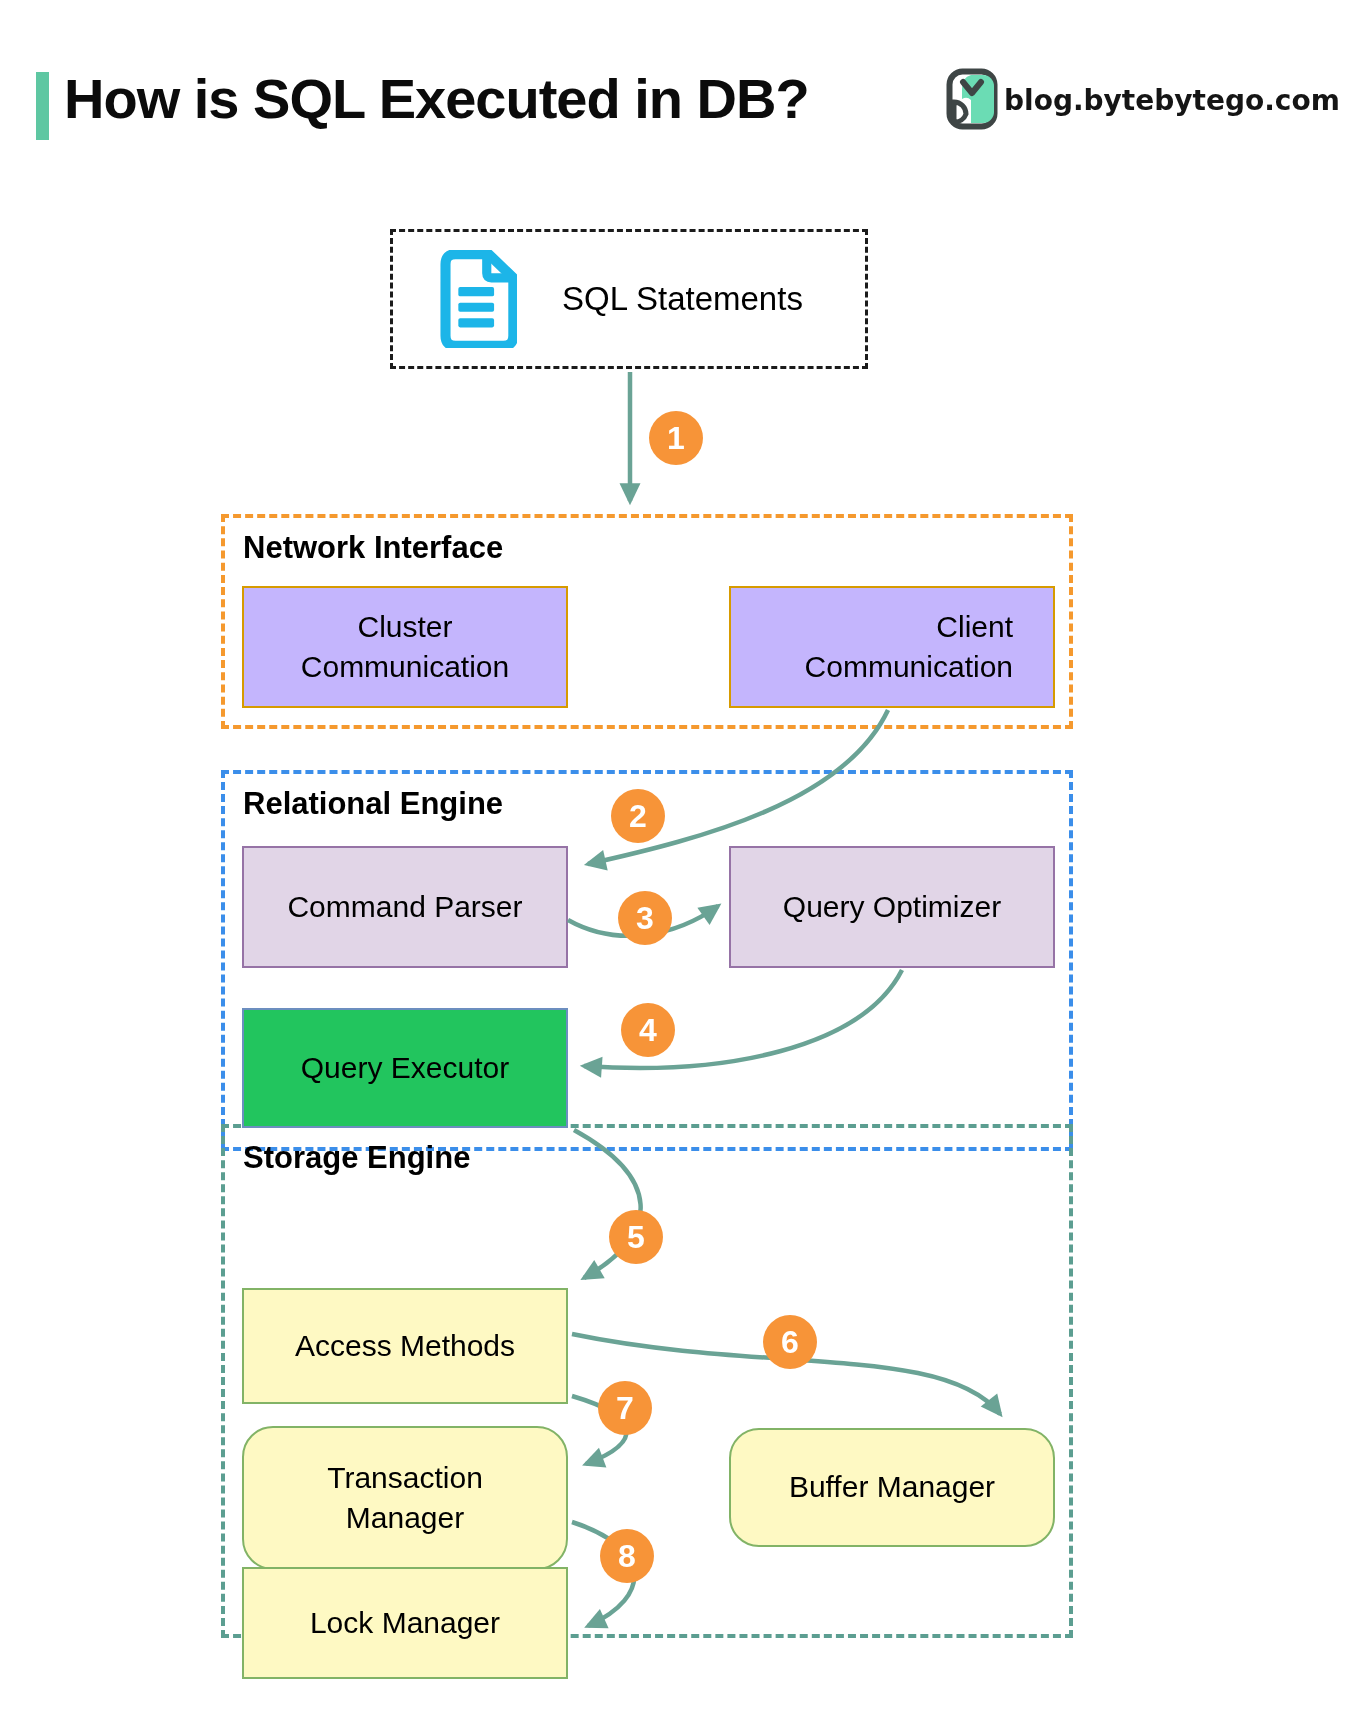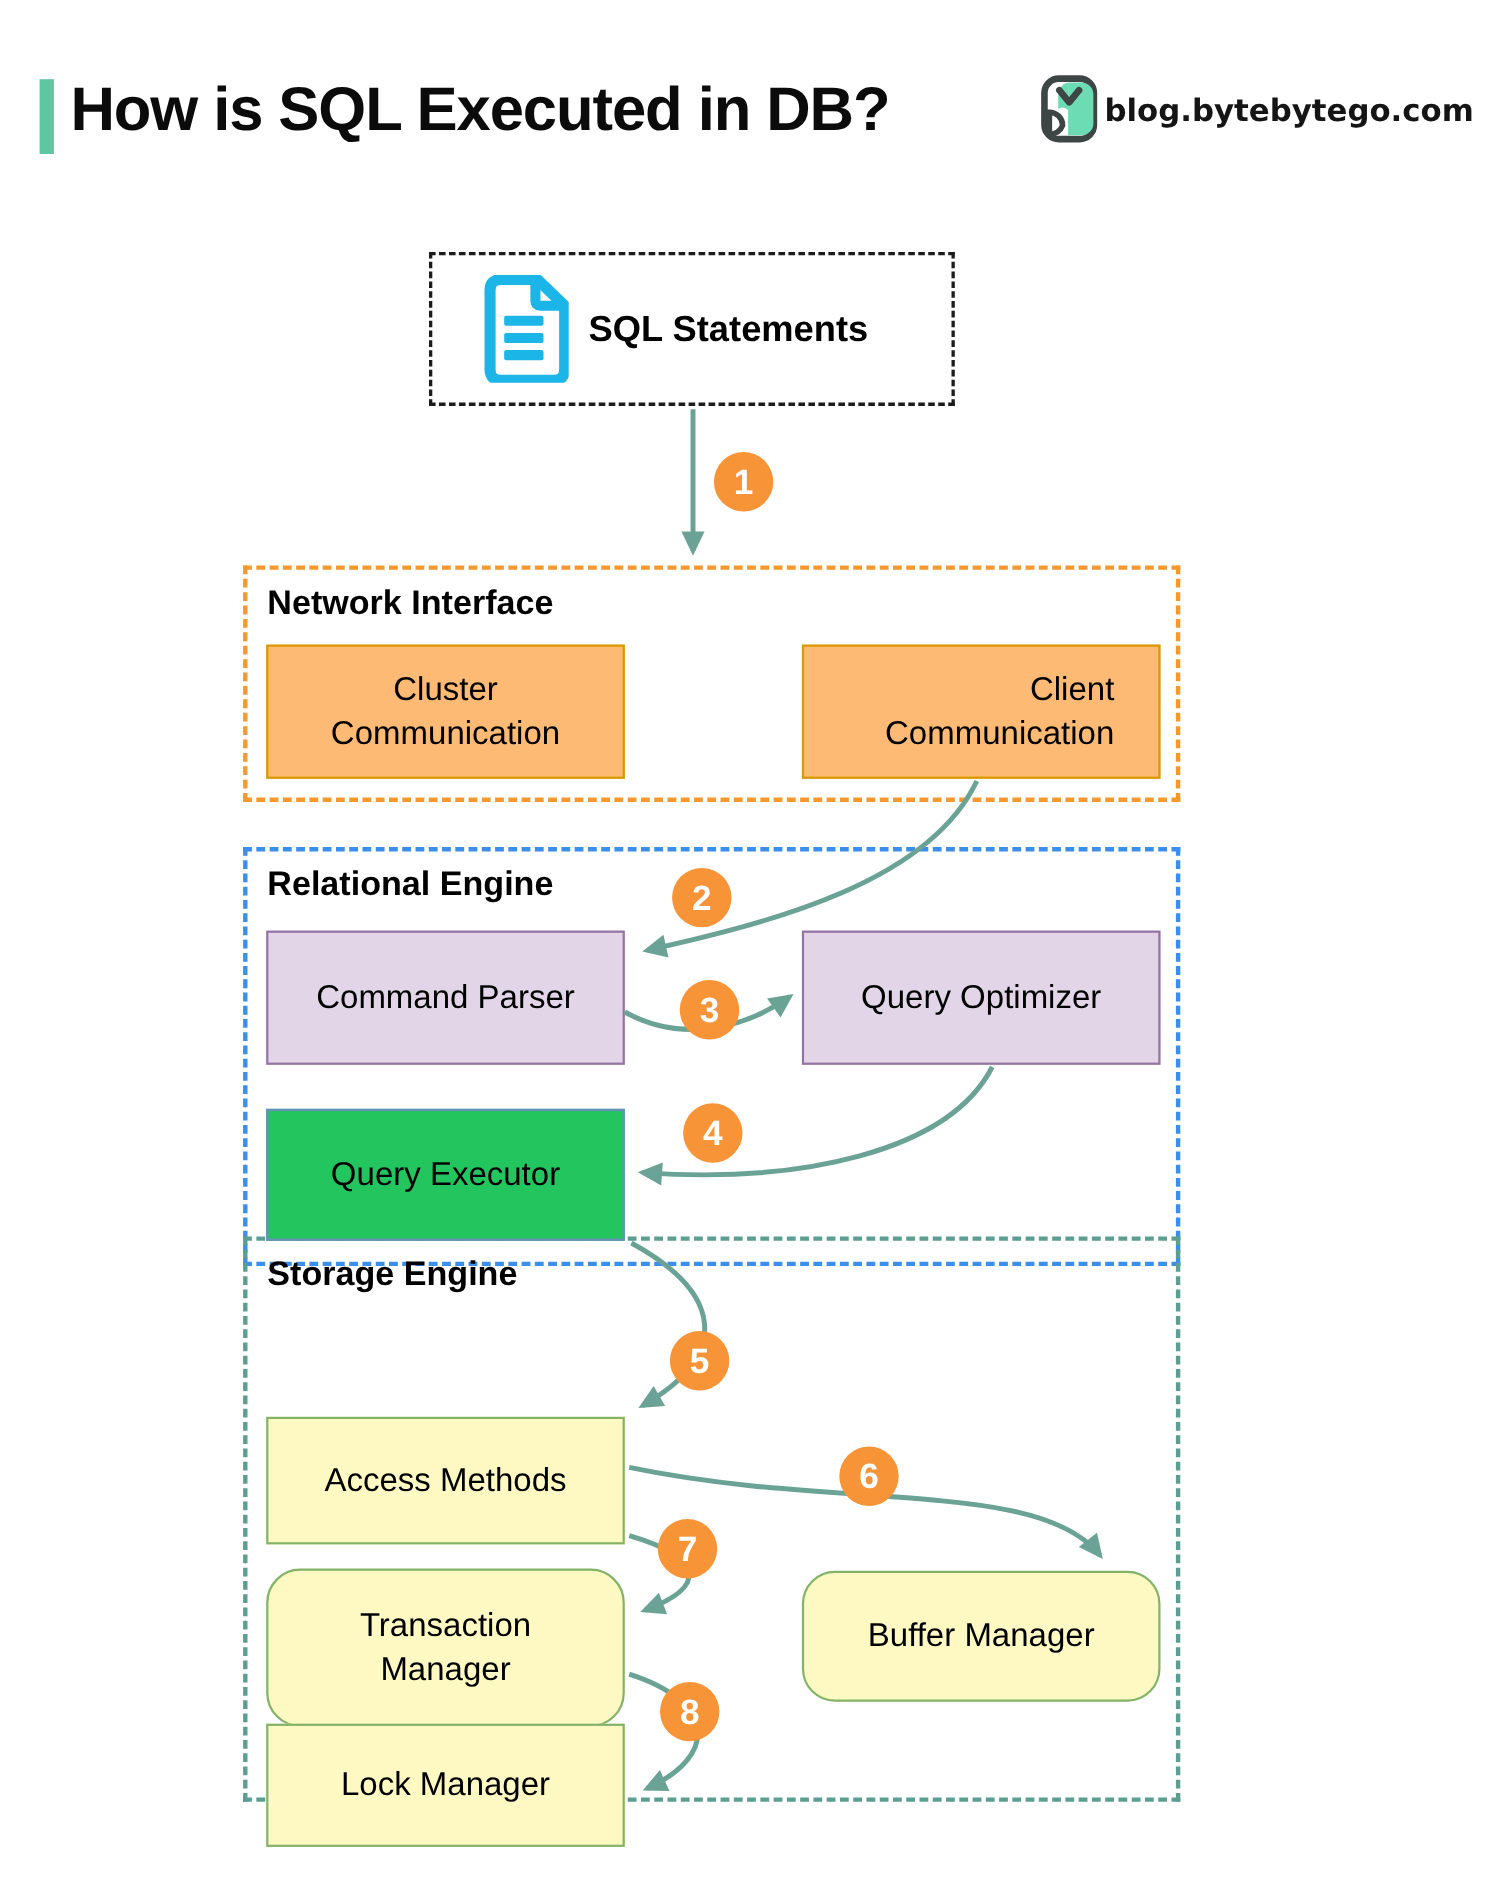--- a/index.html
+++ b/index.html
@@ -8,36 +8,36 @@
     font-family:"Liberation Sans",sans-serif;color:#111;margin-top:26px;
   }
   
   .accent-bar{position:absolute;left:36px;top:46px;width:13px;height:68px;background:#5EC7A2;}
   .title{position:absolute;left:64px;top:40px;font-size:56px;font-weight:700;letter-spacing:-1px;color:#0b0b0b;white-space:nowrap;}
   .logo{position:absolute;left:946px;top:42px;width:52px;height:62px;}
   .site{position:absolute;left:1004px;top:58px;font-size:28px;font-weight:700;font-family:"DejaVu Sans",sans-serif;color:#151515;white-space:nowrap;}
   
   .sql-box{
     position:absolute;left:390px;top:203px;width:478px;height:140px;box-sizing:border-box;
-    border:3px dashed #1b1b1b;display:flex;align-items:center;gap:18px;padding-left:36px;background:#fff;font-weight:bold;
+    border:3px dashed #1b1b1b;display:flex;align-items:center;gap:45px;padding-left:36px;background:#fff;
   }
   .sql-box .doc-icon{width:88px;height:98px;flex:0 0 auto;}
   .sql-label{font-size:33px;color:#000;}
   
   .section{position:absolute;box-sizing:border-box;background:transparent;}
   .section .sec-label{position:absolute;left:18px;top:12px;font-size:31px;font-weight:700;color:#000;white-space:nowrap;}
   #sec-ni{left:221px;top:488px;width:852px;height:215px;border:4px dashed #F5992E;}
   #sec-re{left:221px;top:744px;width:852px;height:381px;border:4px dashed #3B8EEA;}
   #sec-se{left:221px;top:1098px;width:852px;height:514px;border:4px dashed #5C9E91;}
   
   .node{
     position:absolute;box-sizing:border-box;display:flex;align-items:center;justify-content:center;
     text-align:center;font-size:30px;line-height:1.35;color:#000;padding:0 40px;
   }
-  .node.orange{background:#fdba74;border:2px solid #D79B00;}
+  .node.orange{background:#c4b5fd;border:2px solid #D79B00;}
   .node.purple{background:#E1D5E7;border:2px solid #9673A6;}
   .node.blue{background:#22c55e;border:2px solid #6C8EBF;}
   .node.green{background:#fef9c3;border:2px solid #82B366;}
   #node-cluster{left:242px;top:560px;width:326px;height:122px;}
   #node-client{left:729px;top:560px;width:326px;height:122px;text-align:right;}
   #node-command-parser{left:242px;top:820px;width:326px;height:122px;}
   #node-query-optimizer{left:729px;top:820px;width:326px;height:122px;}
   #node-query-executor{left:242px;top:982px;width:326px;height:120px;}
   #node-access-methods{left:242px;top:1262px;width:326px;height:116px;}
   #node-transaction-manager{left:242px;top:1400px;width:326px;height:144px;border-radius:31px;}

